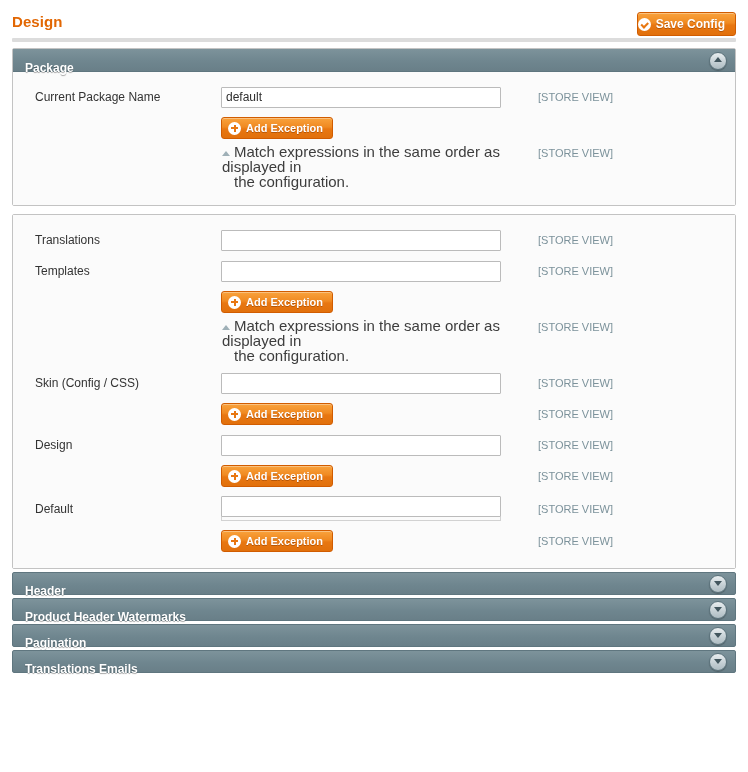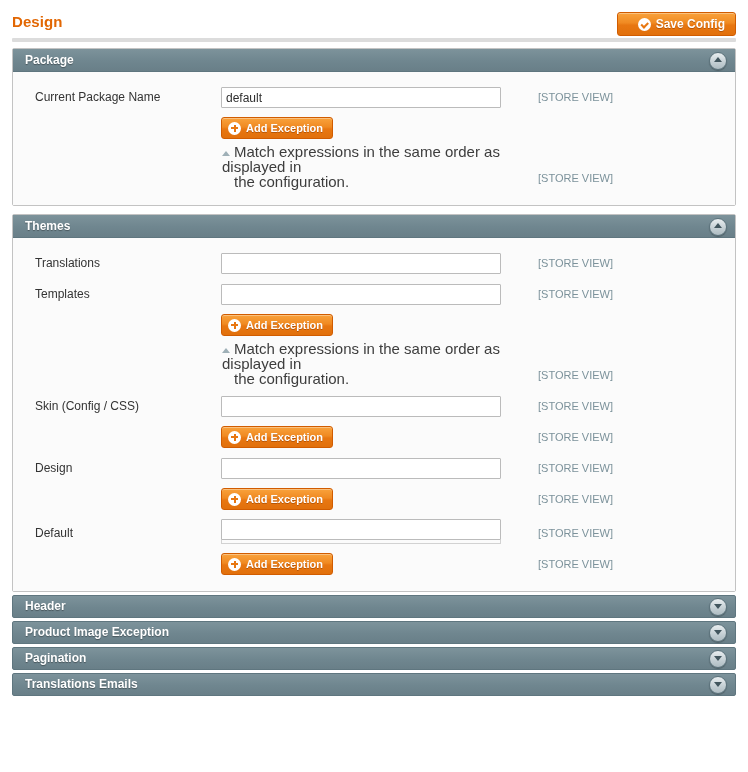--- a/index.html
+++ b/index.html
@@ -65,21 +65,21 @@
     line-height: 14px;
     text-shadow: 0 1px 0 rgba(140,60,0,0.55);
     cursor: pointer;
     box-shadow: inset 0 1px 0 rgba(255,255,255,0.35);
     white-space: nowrap;
   }
   .btn-save {
     position: absolute;
     right: 0;
     top: 12px;
-    padding: 4px 10px 4px 20px;
+    padding: 4px 10px 4px 0;
     font-size: 12px;
   }
   .ico-circle {
     width: 13px;
     height: 13px;
     border-radius: 50%;
     background: #ffffff;
     display: inline-flex;
     align-items: center;
     justify-content: center;
@@ -116,21 +116,21 @@
   .section-head {
     position: relative;
     height: 22px;
     background: linear-gradient(to bottom, #7d939b 0%, #6f868f 55%, #697f88 100%);
     border-bottom: 1px solid #5f767f;
     cursor: pointer;
   }
   .section-head .section-title {
     position: absolute;
     left: 12px;
-    top: 0;
+    top: 8px;
     line-height: 22px;
     font-size: 12px;
     font-weight: bold;
     color: #ffffff;
     text-shadow: 0 1px 1px rgba(0,0,0,0.35);
   }
   .toggle-ico {
     position: absolute;
     right: 8px;
     top: 3px;
@@ -172,21 +172,21 @@
     border: 1px solid #5f767f;
     border-radius: 2px;
   }
   .section.collapsed .section-head .section-title { line-height: 21px; }
   .section.collapsed .toggle-ico { top: 2px; }
 
   
   .field-row {
     position: relative;
     display: flex;
-    align-items: flex-end;
+    align-items: center;
     min-height: 22px;
     padding: 0 0 0 0;
   }
   .field-row + .field-row { margin-top: 9px; }
   .field-label {
     width: 208px;
     flex: 0 0 208px;
     padding-left: 22px;
     box-sizing: border-box;
     font-size: 12px;
@@ -277,24 +277,20 @@
             <div class="field-label"></div>
             <div class="field-control"><button class="btn-orange">
                 <span class="ico-circle ico-plus"></span>
                 <span>Add Exception</span>
               </button><div class="note"><span class="tri"></span><span>Match expressions in the same order as displayed in</span><span class="note-line2">the configuration.</span></div></div>
             <div class="field-scope">[STORE VIEW]</div>
           </div>
         </div>
       </div>
       <div class="section">
-        <div class="section-head">
-          <span class="section-title">Themes</span>
-          <span class="toggle-ico toggle-up"></span>
-        </div>
         <div class="section-body">
           <div class="field-row">
             <div class="field-label">Translations</div>
             <div class="field-control"><input type="text" class="text-input" value="" style=""></div>
             <div class="field-scope">[STORE VIEW]</div>
           </div>
           <div class="field-row">
             <div class="field-label">Templates</div>
             <div class="field-control"><input type="text" class="text-input" value="" style=""></div>
             <div class="field-scope">[STORE VIEW]</div>
@@ -349,21 +345,21 @@
         </div>
       </div>
       <div class="section collapsed">
         <div class="section-head">
           <span class="section-title">Header</span>
           <span class="toggle-ico toggle-down"></span>
         </div>
       </div>
       <div class="section collapsed">
         <div class="section-head">
-          <span class="section-title">Product Image Exception</span>
+          <span class="section-title">Product Header Watermarks</span>
           <span class="toggle-ico toggle-down"></span>
         </div>
       </div>
       <div class="section collapsed">
         <div class="section-head">
           <span class="section-title">Pagination</span>
           <span class="toggle-ico toggle-down"></span>
         </div>
       </div>
       <div class="section collapsed">

